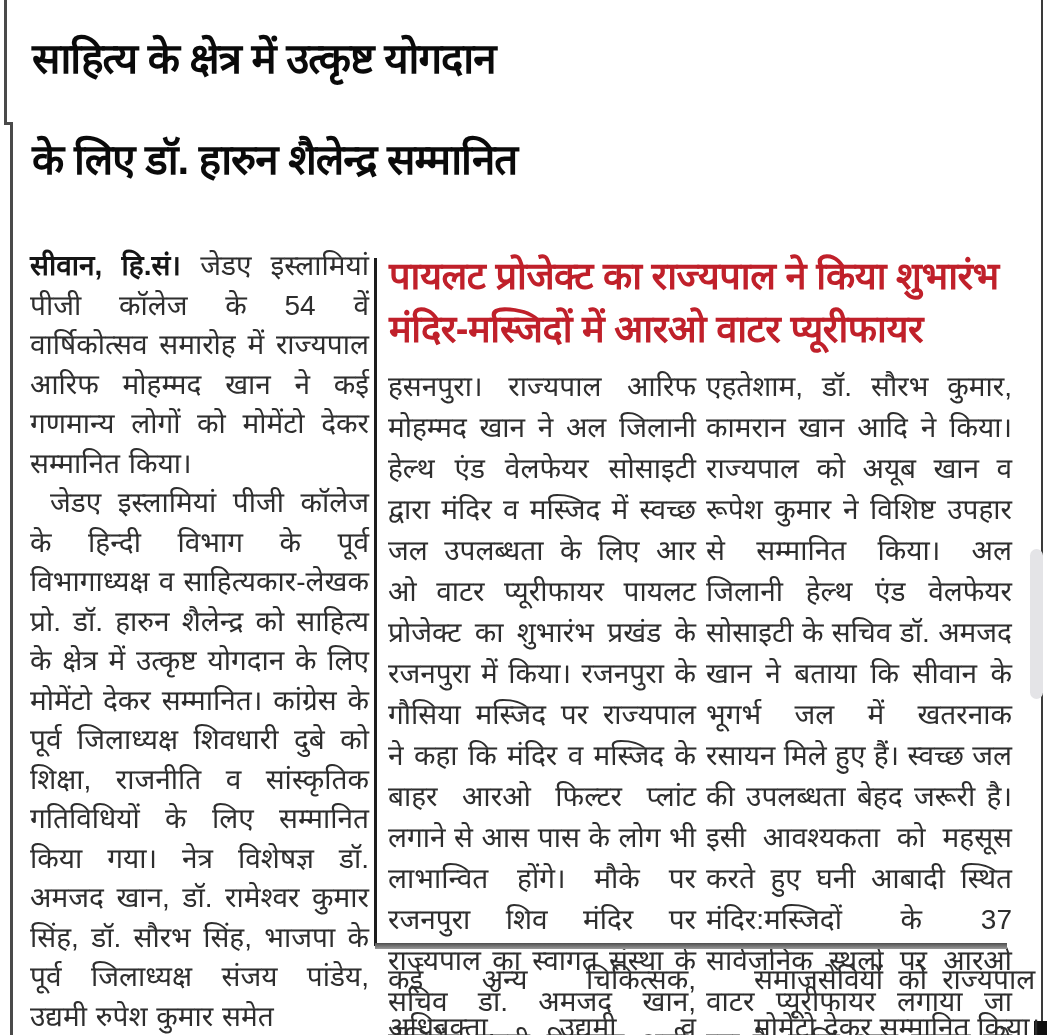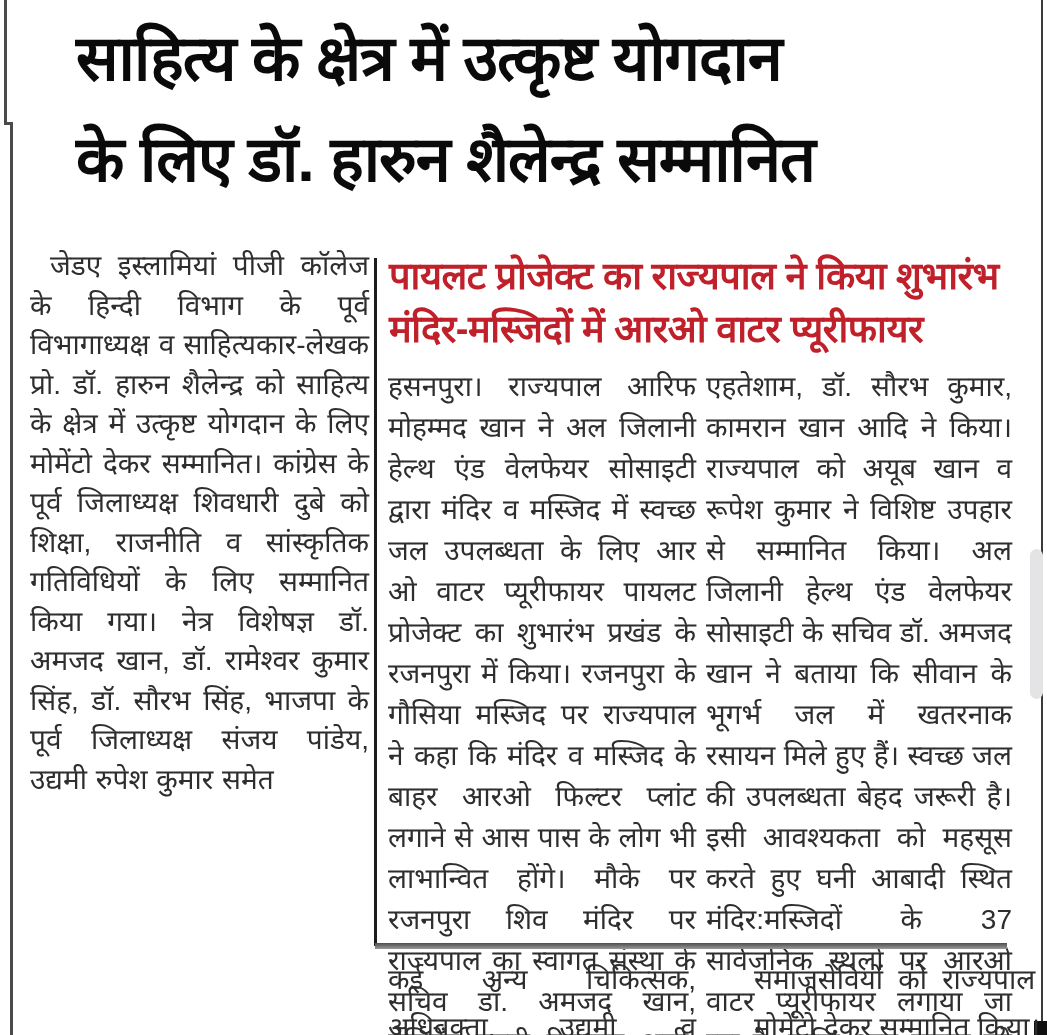--- a/index.html
+++ b/index.html
@@ -27,21 +27,21 @@
   
   .scrollbar-thumb  { position: absolute; left: 1030px; top: 549px; width: 13px; height: 150px;
                       background: #e4e4e7; border-radius: 7px; }
 
   
   .main-headline {
     position: absolute; left: 32px; top: 8px; width: 992px;
     font-weight: 800; color: #0a0a0a; letter-spacing: -1px;
   }
   .main-headline .hline {
-    font-size: 63px; line-height: 101px; white-space: nowrap; margin-left: 44px;
+    font-size: 42px; line-height: 101px; white-space: nowrap;
   }
 
   
   .body-text {
     font-size: 28px; line-height: 39.5px; text-align: justify;
     color: #2e2e2e; word-spacing: 1px;
   }
   .lead-article {
     position: absolute; left: 30px; top: 246px; width: 339px;
   }
@@ -75,20 +75,21 @@
   <div class="left-rule-main"></div>
   <div class="right-rule"></div>
   <div class="right-endcap"></div>
 
   <div class="main-headline">
     <div class="hline">साहित्य के क्षेत्र में उत्कृष्ट योगदान</div>
     <div class="hline">के लिए डॉ. हारुन शैलेन्द्र सम्मानित</div>
   </div>
 
   <div class="lead-article body-text">
+    <p><span class="dateline">सीवान, हि.सं।</span><span> जेडए इस्लामियां पीजी कॉलेज के 54 वें वार्षिकोत्सव समारोह में राज्यपाल आरिफ मोहम्मद खान ने कई गणमान्य लोगों को मोमेंटो देकर सम्मानित किया।</span></p>
     <p class="para2">जेडए इस्लामियां पीजी कॉलेज के हिन्दी विभाग के पूर्व विभागाध्यक्ष व साहित्यकार-लेखक प्रो. डॉ. हारुन शैलेन्द्र को साहित्य के क्षेत्र में उत्कृष्ट योगदान के लिए मोमेंटो देकर सम्मानित। कांग्रेस के पूर्व जिलाध्यक्ष शिवधारी दुबे को शिक्षा, राजनीति व सांस्कृतिक गतिविधियों के लिए सम्मानित किया गया। नेत्र विशेषज्ञ डॉ. अमजद खान, डॉ. रामेश्वर कुमार सिंह, डॉ. सौरभ सिंह, भाजपा के पूर्व जिलाध्यक्ष संजय पांडेय, उद्यमी रुपेश कुमार समेत</p>
   </div>
 
   <div class="column-divider"></div>
 
   <div class="sub-headline">
     <div class="rline">पायलट प्रोजेक्ट का राज्यपाल ने किया शुभारंभ</div>
     <div class="rline">मंदिर-मस्जिदों में आरओ वाटर प्यूरीफायर</div>
   </div>
 

